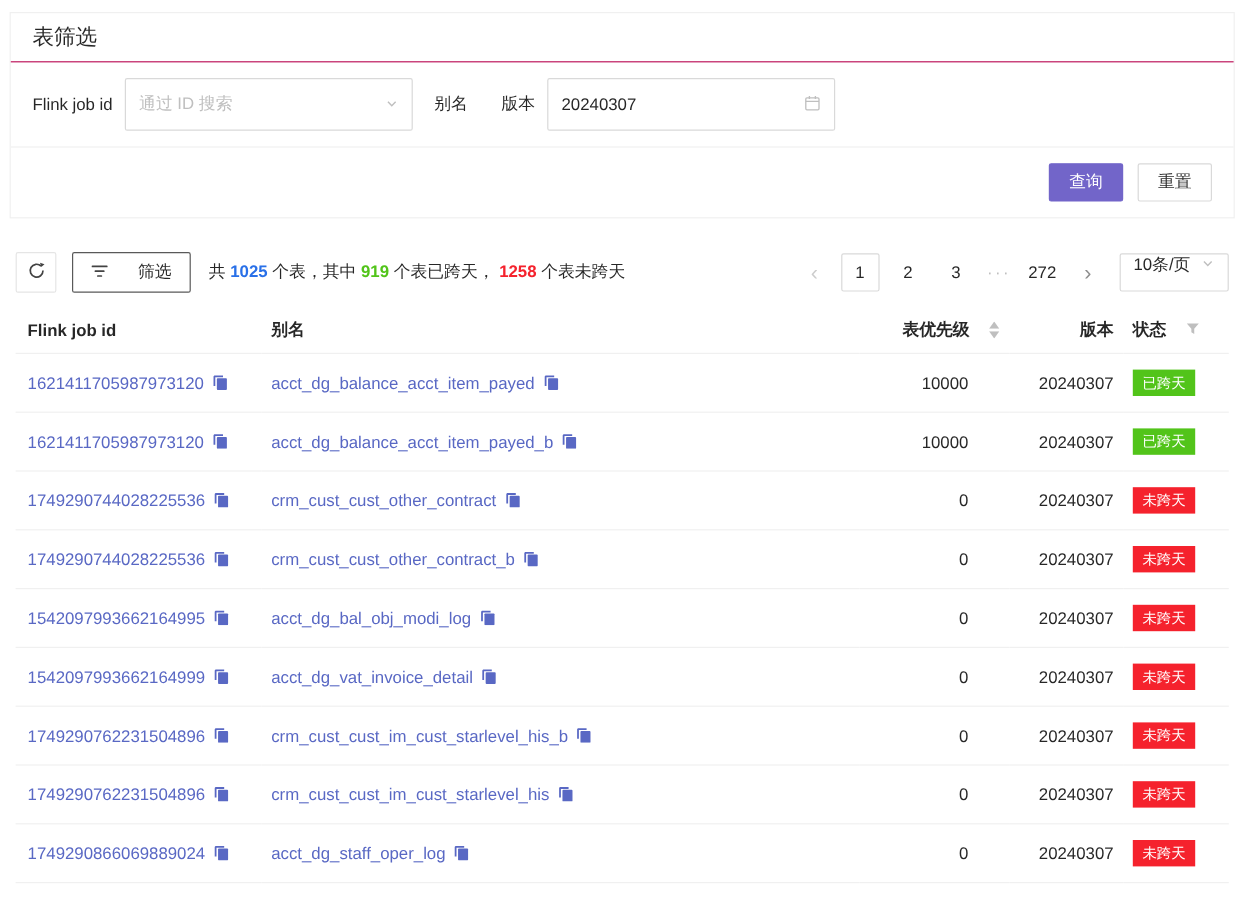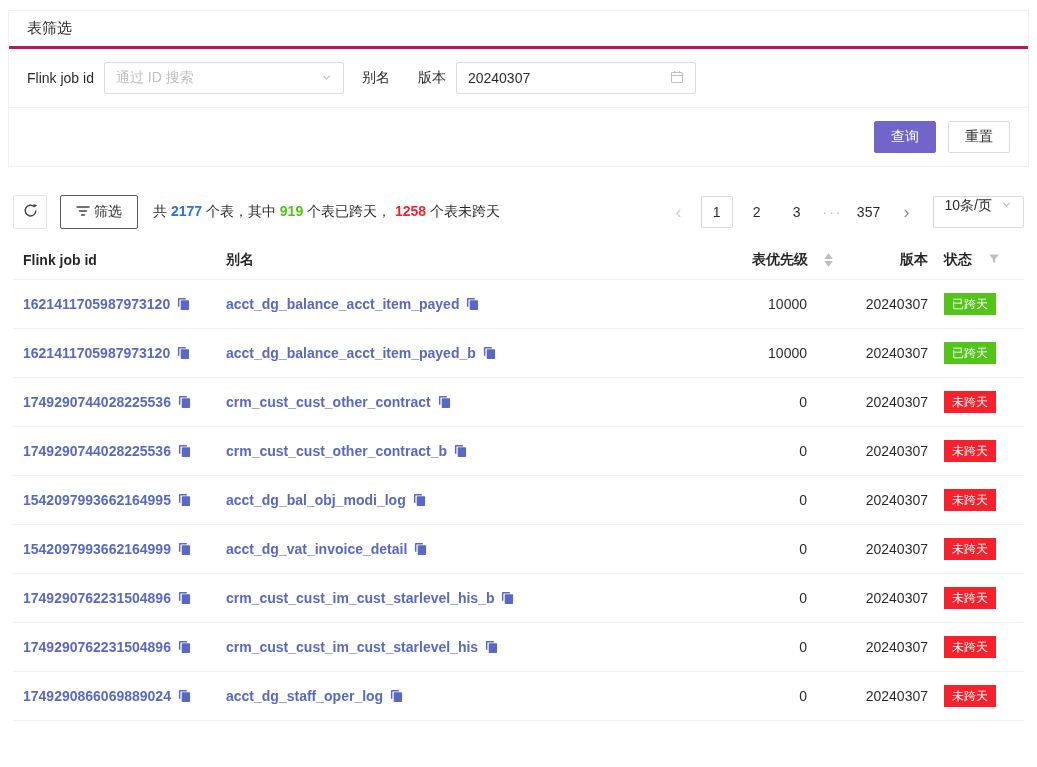--- a/index.html
+++ b/index.html
@@ -10,33 +10,33 @@
     font-family: "Liberation Sans", "DejaVu Sans", sans-serif;
     font-size: 14px;
     color: rgba(0,0,0,.85);
   }
   .page { padding: 10px 8px 0; }
 
   
   .card { border: 1px solid #f0f0f0; background: #fff; }
   .card-title {
     padding: 8px 18px;
-    border-bottom: 3px solid #be185d;
-    font-size: 15px;
+    border-bottom: 1px solid #be185d;
+    font-size: 18px;
     color: rgba(0,0,0,.85);
   }
   .filter-row {
     display: flex; align-items: center;
     padding: 13px 18px;
     border-bottom: 1px solid #f0f0f0;
   }
   .field { display: flex; align-items: center; margin-right: 18px; }
   .field-label { margin-right: 10px; white-space: nowrap; color: rgba(0,0,0,.85); }
   .select {
-    width: 240px; height: 32px;
+    width: 240px; height: 44px;
     border: 1px solid #d9d9d9; border-radius: 2px;
     display: flex; align-items: center; justify-content: space-between;
     padding: 0 11px; background: #fff; cursor: pointer;
   }
   .placeholder { color: #bfbfbf; }
   .select .value { color: rgba(0,0,0,.85); }
   .btn-row { display: flex; justify-content: flex-end; gap: 12px; padding: 13px 18px; }
   .btn {
     height: 32px; padding: 0 16px;
     border: 1px solid #d9d9d9; border-radius: 2px;
@@ -48,21 +48,21 @@
   
   .toolbar { display: flex; align-items: center; margin: 28px 5px 12px; }
   .icon-btn {
     width: 34px; height: 34px;
     border: 1px solid #e5e5e5; border-radius: 2px; background: #fff;
     display: flex; align-items: center; justify-content: center; cursor: pointer;
   }
   .filter-btn {
     height: 34px; margin-left: 13px; padding: 0 15px;
     border: 1px solid #595959; border-radius: 2px; background: #fff;
-    display: flex; align-items: center; gap: 4px; cursor: pointer;
+    display: flex; align-items: center; gap: 25px; cursor: pointer;
     font-size: 14px; font-family: inherit; color: rgba(0,0,0,.85);
   }
   .summary { margin-left: 15px; white-space: nowrap; }
   .num { font-weight: 700; }
   .num-blue { color: var(--info, #2970e8); }
   .num-green { color: var(--success, #52c41a); }
   .num-red { color: var(--error, #f5222d); }
 
   
   .pagination { margin-left: auto; display: flex; align-items: center; gap: 8px; }
@@ -95,21 +95,21 @@
   }
   td { padding: 13px 8px; border-bottom: 1px solid #f0f0f0; white-space: nowrap; }
   .col-id { width: 205px; padding-left: 10px; }
   .col-priority { width: 125px; text-align: right; }
   td.col-priority { padding-right: 34px; }
   .col-version { width: 95px; text-align: right; }
   .col-status { width: 88px; padding-right: 10px; }
   th.col-priority, th.col-status { cursor: pointer; }
   .th-inner { display: inline-flex; align-items: center; gap: 16px; }
   .sorter { display: inline-flex; flex-direction: column; gap: 2px; line-height: 0; }
-  .link { color: var(--link, #5968c4); text-decoration: none; cursor: pointer; font-weight: bold; }
+  .link { color: var(--link, #5968c4); text-decoration: none; cursor: pointer; }
   .copy-btn {
     border: 0; background: transparent; padding: 0; margin-left: 7px;
     color: var(--link, #5968c4); cursor: pointer; vertical-align: -1px;
   }
   .badge {
     display: inline-block; padding: 2px 8px; border-radius: 0;
     color: #fff; font-size: 12px; line-height: 18px;
   }
   .badge.success { background: var(--success, #52c41a); }
   .badge.error { background: var(--error, #f5222d); }
@@ -176,30 +176,30 @@
         <svg width="14" height="12" viewBox="0 0 14 12" stroke="#434343" stroke-width="1.4" stroke-linecap="round">
           <line x1="1" y1="2" x2="13" y2="2"></line>
           <line x1="3.5" y1="6" x2="10.5" y2="6"></line>
           <line x1="5.5" y1="10" x2="8.5" y2="10"></line>
         </svg>
       </span>
       <span>筛选</span>
     </button>
 
     <div class="summary">
-      <span>共 </span><span class="num num-blue">2177</span><span> 个表，其中 </span><span class="num num-green">919</span><span> 个表已跨天， </span><span class="num num-red">1258</span><span> 个表未跨天</span>
+      <span>共 </span><span class="num num-blue">1025</span><span> 个表，其中 </span><span class="num num-green">919</span><span> 个表已跨天， </span><span class="num num-red">1258</span><span> 个表未跨天</span>
     </div>
 
     <nav class="pagination">
         <span class="page-arrow disabled">‹</span>
         <span class="page-item active">1</span>
         <span class="page-item">2</span>
         <span class="page-item">3</span>
         <span class="page-ellipsis">···</span>
-        <span class="page-item">357</span>
+        <span class="page-item">272</span>
         <span class="page-arrow">›</span>
         <span class="size-select">
           <span class="">10条/页</span>
           <span class=""><svg width="11" height="11" viewBox="0 0 12 12">
               <path d="M2.5 4.2 L6 7.8 L9.5 4.2" fill="none" stroke="#bfbfbf" stroke-width="1.3"></path>
             </svg></span>
         </span>
       </nav>
   </div>
 

